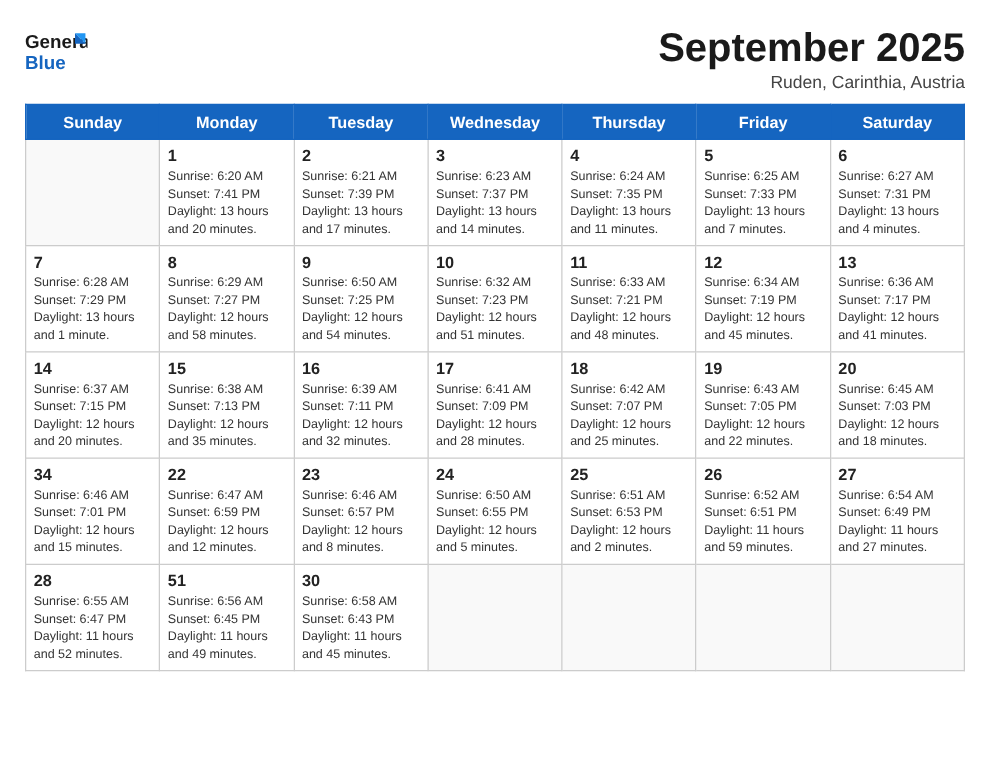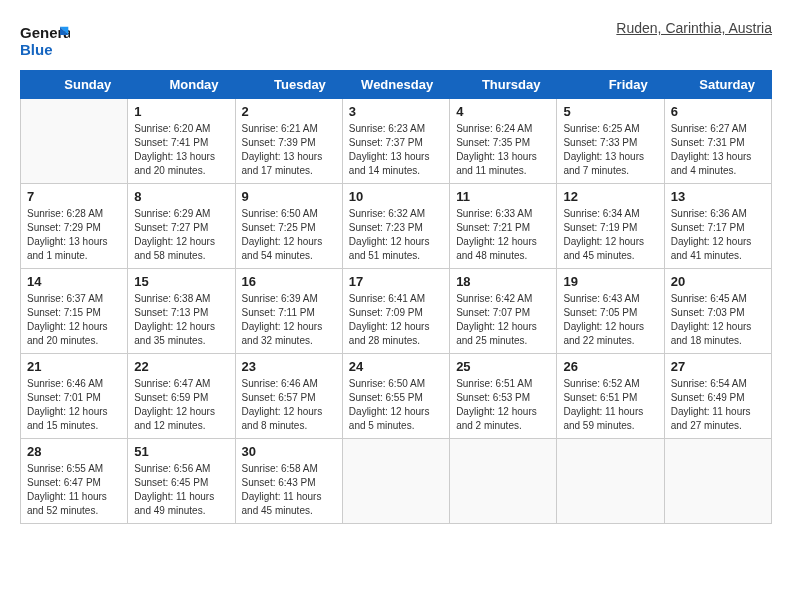--- a/index.html
+++ b/index.html
@@ -20,35 +20,34 @@
       text-align: right;
     }
     .month-title {
       font-size: 32px;
       font-weight: bold;
       color: #1a1a1a;
     }
     .subtitle {
       font-size: 14px;
       color: #444;
-      text-decoration: underline;
     }
     .calendar {
       width: 100%;
       border-collapse: collapse;
       border: 1px solid #ccc;
     }
     .calendar th {
       background: #1565c0;
       color: #fff;
       font-size: 13px;
       font-weight: bold;
       padding: 6px 16px;
       border: 1px solid #1565c0;
-      text-align: right;
+      text-align: center;
     }
     .calendar td {
       border: 1px solid #ccc;
       vertical-align: top;
       padding: 5px 6px;
       font-size: 10.5px;
       color: #222;
       width: calc(100% / 7);
       min-height: 80px;
       height: 80px;
@@ -78,20 +77,21 @@
 <div class="header">
   <div class="logo-wrapper">
     <svg class="logo-svg" viewBox="0 0 60 48">
       <text x="0" y="22" font-size="18" font-weight="bold" fill="#1a1a1a" font-family="Arial">General</text>
       <text x="0" y="42" font-size="18" font-weight="bold" fill="#1565c0" font-family="Arial">Blue</text>
       <polygon points="48,8 58,8 58,18" fill="#2196F3"></polygon>
       <polygon points="48,8 58,18 48,18" fill="#1565c0"></polygon>
     </svg>
   </div>
   <div class="title-block">
+    <div class="month-title">September 2025</div>
     <div class="subtitle">Ruden, Carinthia, Austria</div>
   </div>
 </div>
 
 <table class="calendar">
   <thead>
     <tr>
     <th>Sunday</th>
         <th>Monday</th>
         <th>Tuesday</th>
@@ -184,21 +184,21 @@
           <span class="day-num">19</span>
           <div class="day-info"><span>Sunrise: 6:43 AM</span><br><span>Sunset: 7:05 PM</span><br><span>Daylight: 12 hours and 22 minutes.</span></div>
         </td>
         <td>
           <span class="day-num">20</span>
           <div class="day-info"><span>Sunrise: 6:45 AM</span><br><span>Sunset: 7:03 PM</span><br><span>Daylight: 12 hours and 18 minutes.</span></div>
         </td>
       </tr>
       <tr>
         <td>
-          <span class="day-num">21</span>
+          <span class="day-num">34</span>
           <div class="day-info"><span>Sunrise: 6:46 AM</span><br><span>Sunset: 7:01 PM</span><br><span>Daylight: 12 hours and 15 minutes.</span></div>
         </td>
         <td>
           <span class="day-num">22</span>
           <div class="day-info"><span>Sunrise: 6:47 AM</span><br><span>Sunset: 6:59 PM</span><br><span>Daylight: 12 hours and 12 minutes.</span></div>
         </td>
         <td>
           <span class="day-num">23</span>
           <div class="day-info"><span>Sunrise: 6:46 AM</span><br><span>Sunset: 6:57 PM</span><br><span>Daylight: 12 hours and 8 minutes.</span></div>
         </td>

